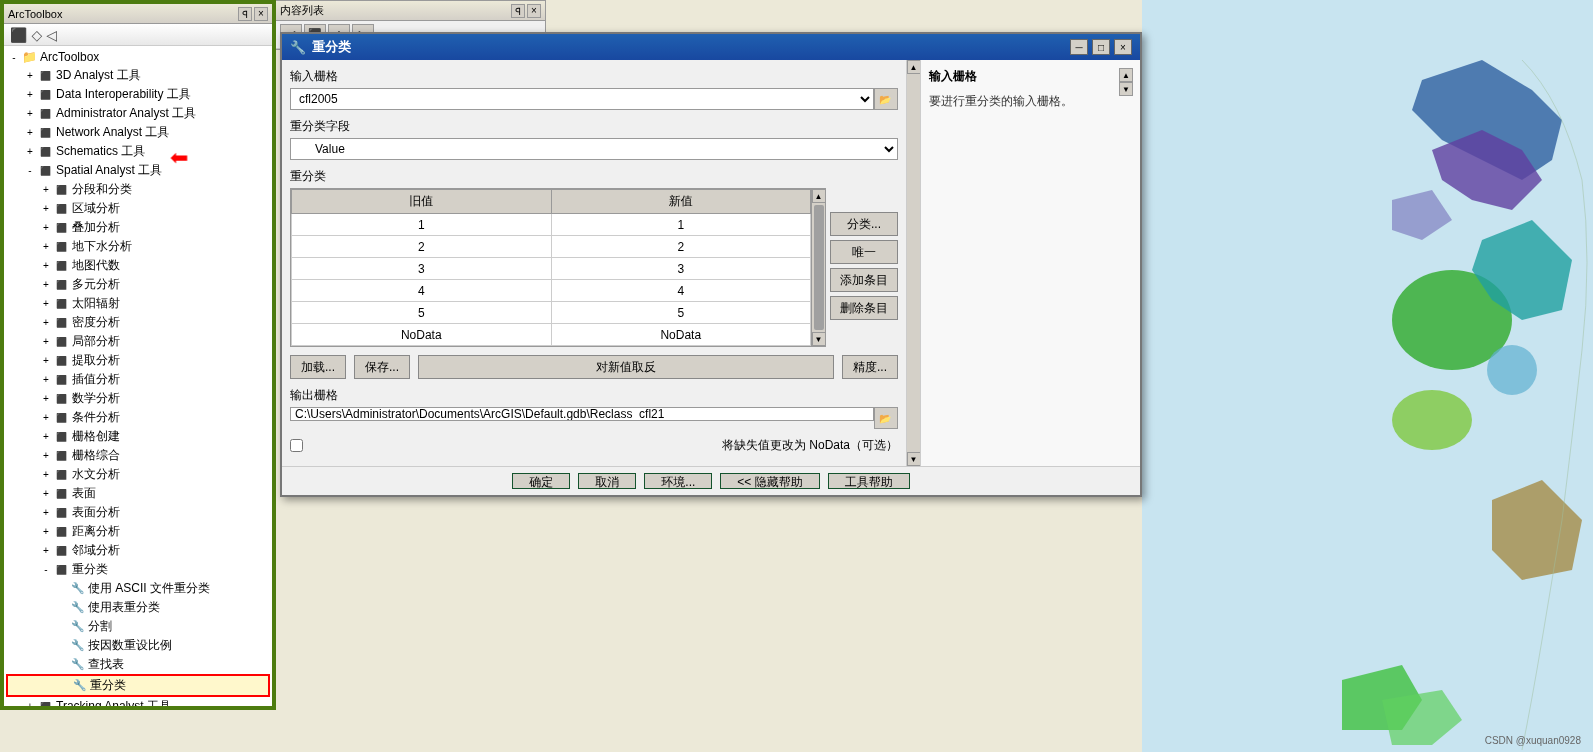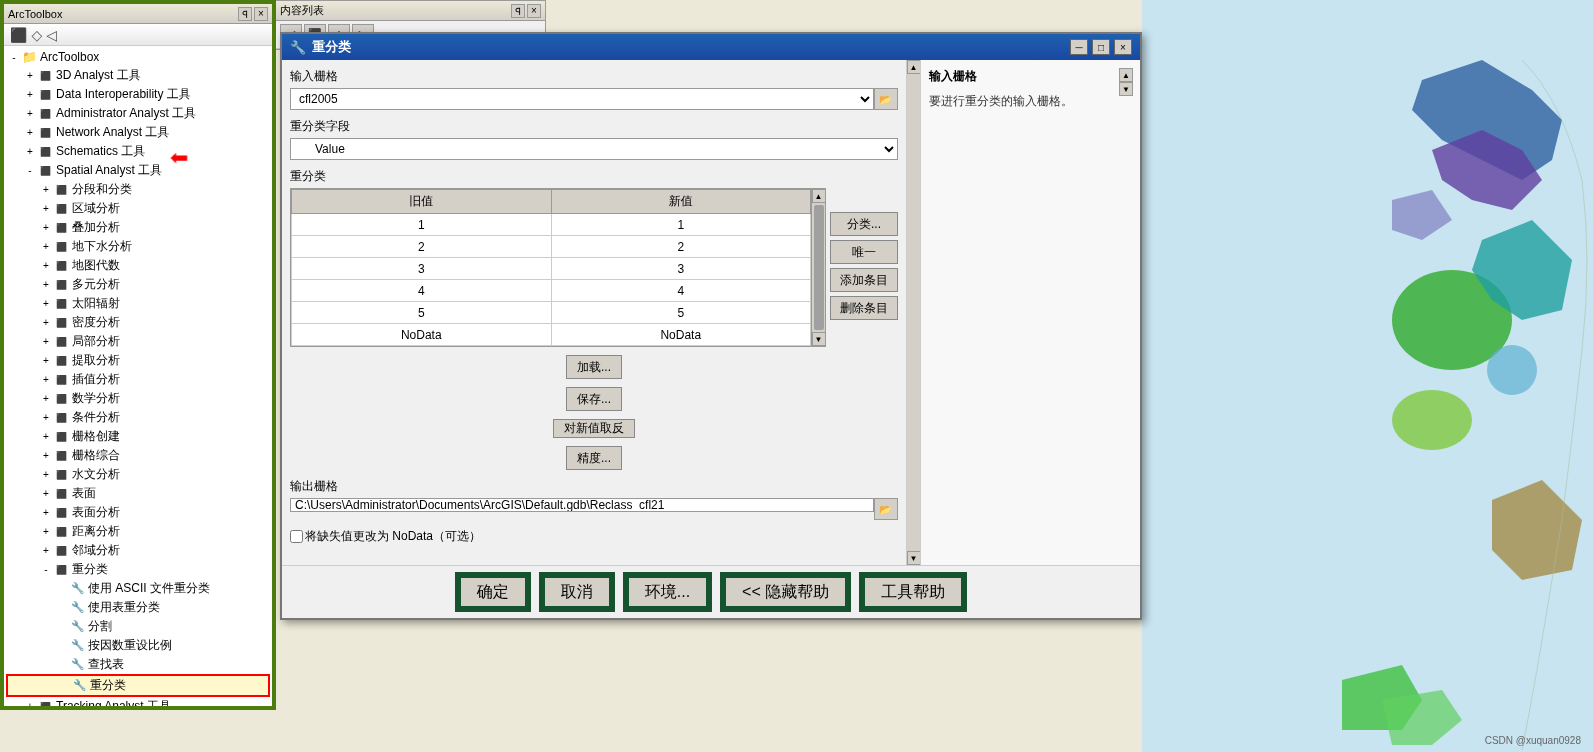--- a/index.html
+++ b/index.html
@@ -61,35 +61,35 @@
     .reclass-section-label { font-size: 12px; margin-bottom: 3px; }
     .reclass-table-container { display: flex; gap: 4px; }
     .reclass-table { width: 100%; border-collapse: collapse; }
     .reclass-table th { background: #d4d0c8; border: 1px solid #999; padding: 2px 8px; font-size: 12px; font-weight: normal; text-align: center; height: 24px; }
     .reclass-table td { border: 1px solid #ccc; padding: 1px 4px; font-size: 12px; text-align: center; height: 22px; background: #fff; }
 
     .reclass-buttons { display: flex; flex-direction: column; gap: 4px; justify-content: flex-start; padding-top: 24px; }
     .reclass-btn { width: 68px; height: 24px; background: #d4d0c8; border: 1px solid #888; font-size: 12px; cursor: pointer; display: flex; align-items: center; justify-content: center; }
 
     
-    .action-row { display: flex; gap: 8px; margin-bottom: 8px; align-items: center; flex-direction: column; }
+    .action-row { display: flex; gap: 8px; margin-bottom: 8px; align-items: center; }
     .action-btn { height: 24px; padding: 0 10px; background: #d4d0c8; border: 1px solid #888; font-size: 12px; cursor: pointer; }
     .invert-btn { flex: 1; max-width: 120px; }
 
     
     .output-row { margin-bottom: 8px; }
     .output-path { flex: 1; height: 14px; border: 1px solid #999; background: #fff; padding: 0 4px; font-size: 12px; }
 
     
-    .checkbox-row { display: flex; align-items: center; gap: 2px; margin-bottom: 12px; }
+    .checkbox-row { display: flex; align-items: center; gap: 2px; margin-bottom: 4px; justify-content: space-between; }
     .checkbox-row input[type=checkbox] { width: 13px; height: 13px; }
 
     
     .dialog-footer { border-top: 1px solid #ccc; padding: 6px 8px; display: flex; gap: 8px; justify-content: center; background: #f0f0f0; }
-    .footer-btn { height: 40px; padding: 0 16px; background: #d4d0c8; border: 6px solid #14532d; font-size: 16px; cursor: pointer; min-width: 56px; }
+    .footer-btn { height: 16px; padding: 0 16px; background: #d4d0c8; border: 1px solid #14532d; font-size: 12px; cursor: pointer; min-width: 56px; }
 
     
     .help-title { font-size: 12px; font-weight: bold; margin-bottom: 8px; color: #000; }
 
     
     .map-area { flex: 1; background: #e8f4f8; position: relative; overflow: hidden; }
 
     
     .scroll-arrow { width: 14px; height: 14px; background: #d4d0c8; border: 1px solid #999; display: flex; align-items: center; justify-content: center; font-size: 8px; cursor: pointer; }
 

